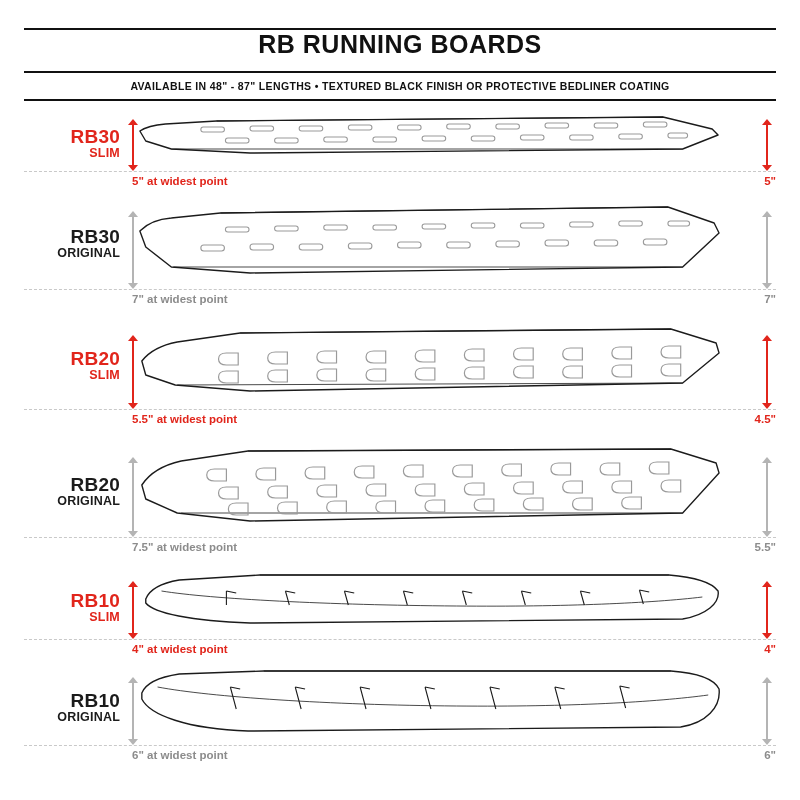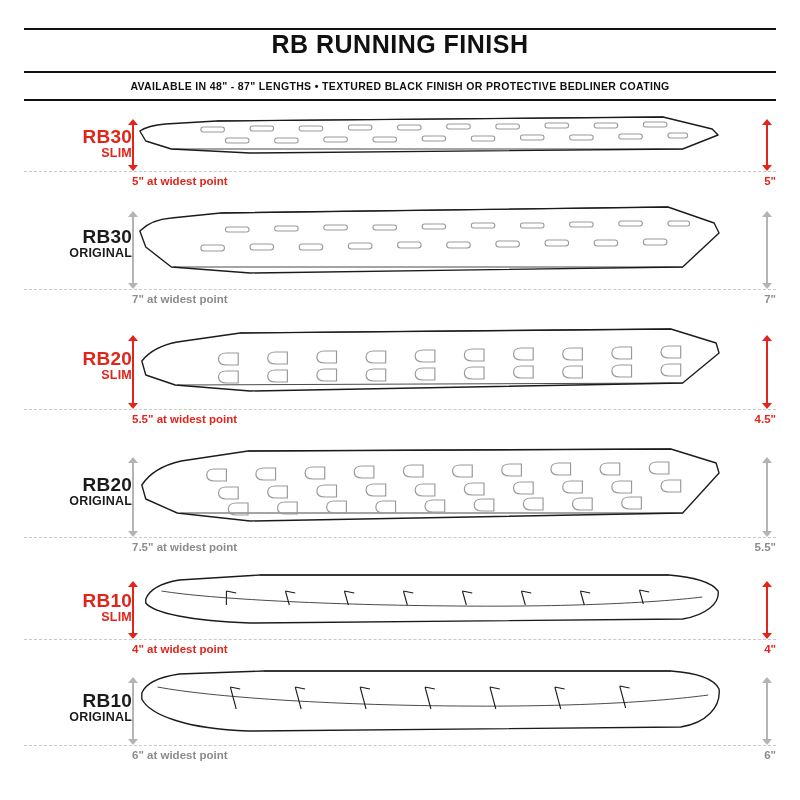--- a/index.html
+++ b/index.html
@@ -57,21 +57,21 @@
     margin-top: 4px;
   }
   .row {
     position: relative;
     height: 96px;
     width: 100%;
   }
 
   .label-col {
     position: absolute;
-    left: 12px;
+    left: 0;
     top: 0;
     width: 100px;
     text-align: right;
     padding-right: 4px;
     box-sizing: border-box;
   }
   .model {
     font-size: 19px;
     font-weight: bold;
     line-height: 1.05;
@@ -142,21 +142,21 @@
   }
   .board-art svg { display: block; width: 100%; height: 100%; }
 </style>
 </head>
 <body>
 
 <div class="page">
 
   <div class="header">
     <div class="rule"></div>
-    <h1 class="title">RB RUNNING FINISH</h1>
+    <h1 class="title">RB RUNNING BOARDS</h1>
     <div class="rule"></div>
     <div class="subtitle">AVAILABLE IN 48" - 87" LENGTHS  •  TEXTURED BLACK FINISH OR PROTECTIVE BEDLINER COATING</div>
     <div class="rule-thin"></div>
   </div>
 
   <div class="rows">
 
     <div class="row" style="height:92px">
       <div class="label-col red" style="top:22px">
         <div class="model">RB30</div>

